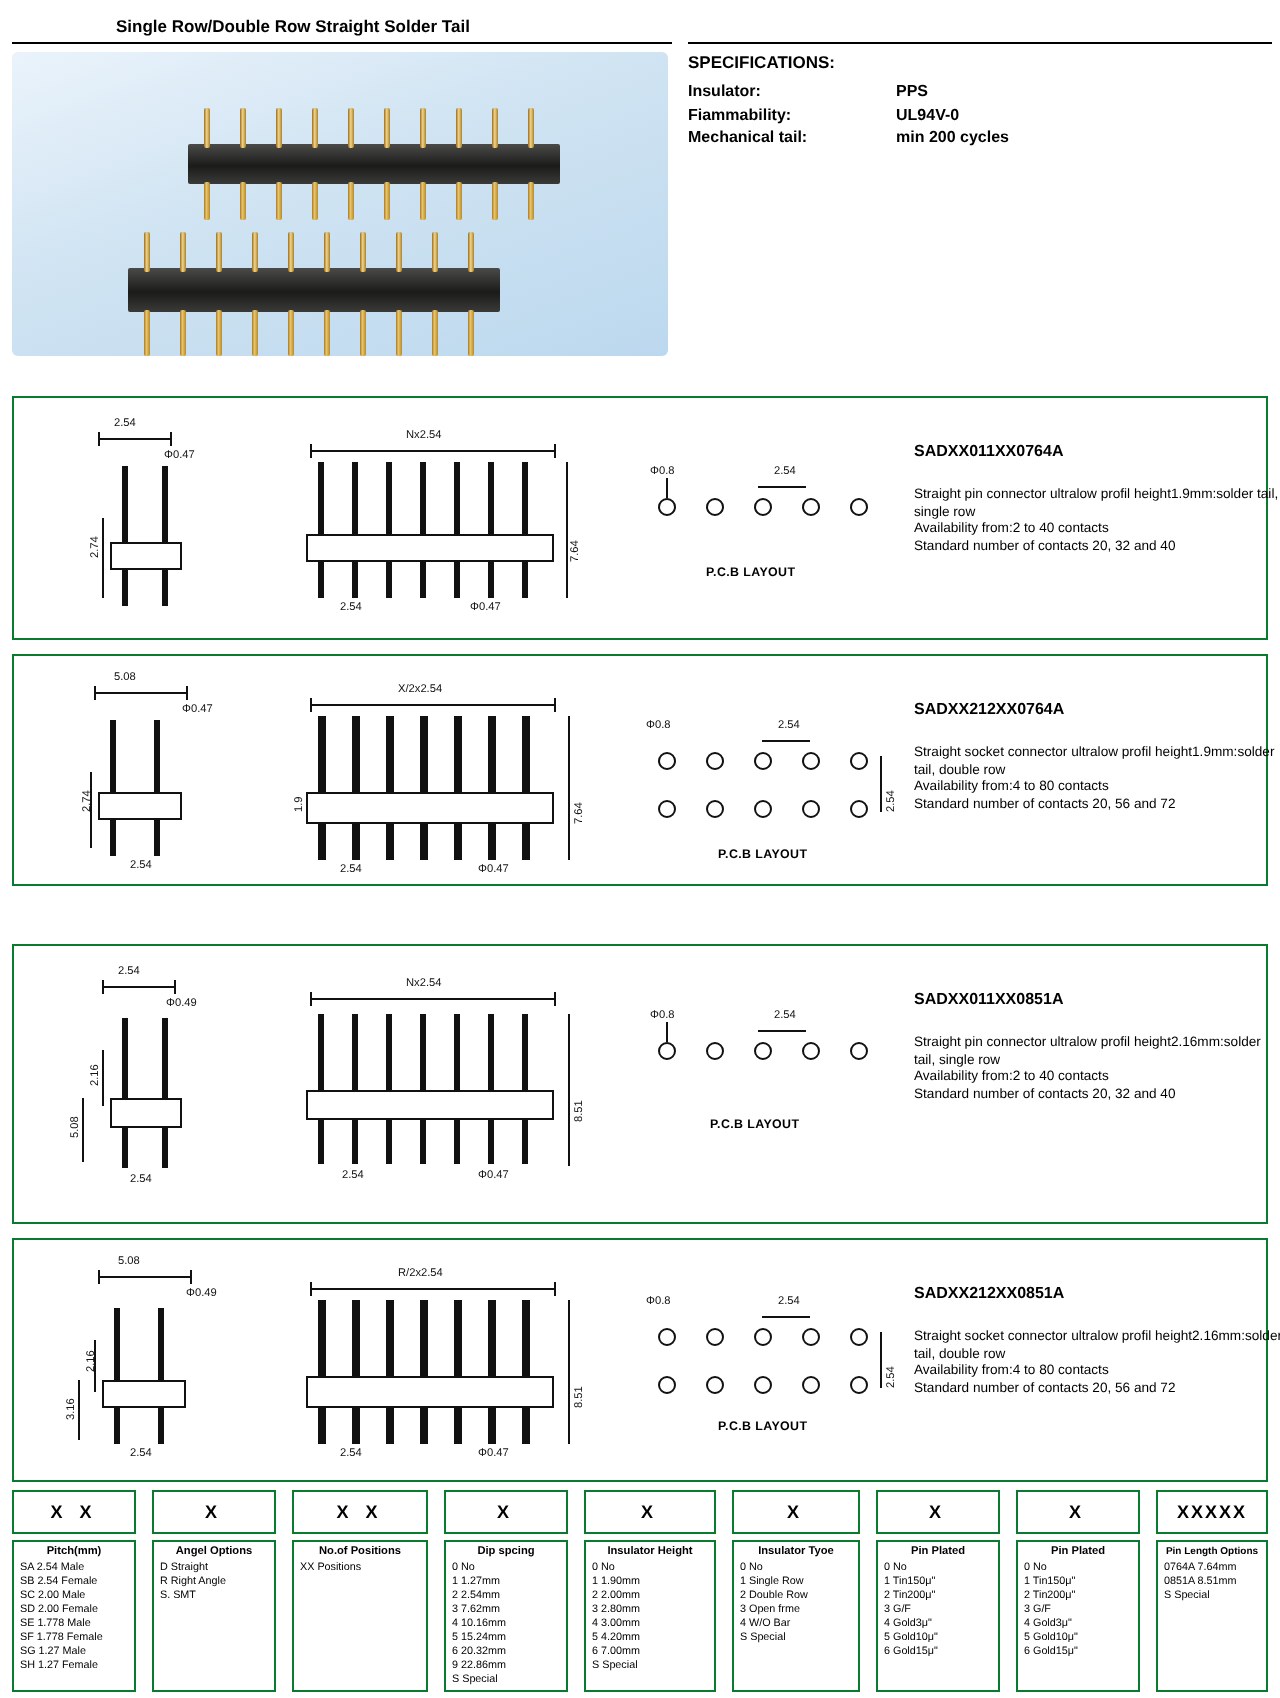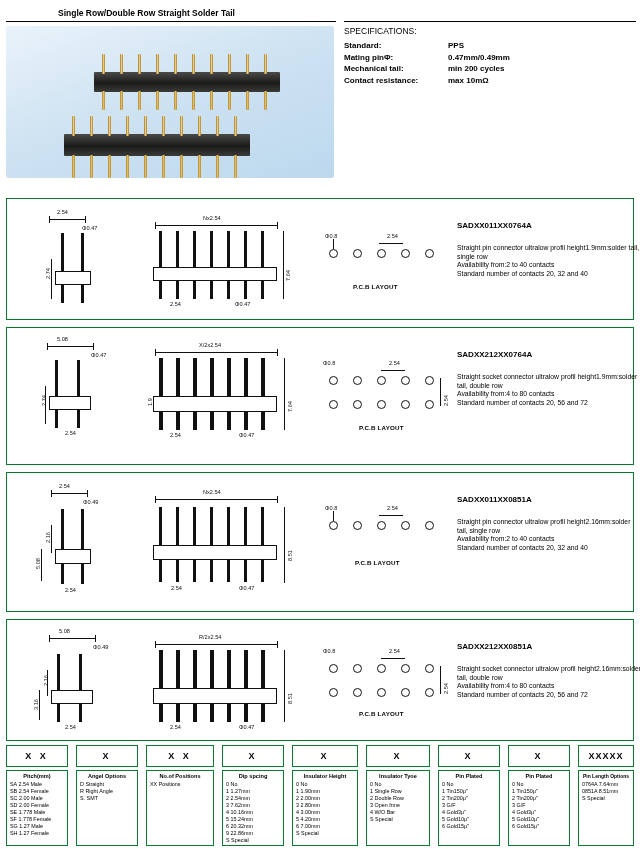--- a/index.html
+++ b/index.html
@@ -43,21 +43,21 @@
   .hdr-rule-right {
     position: absolute;
     left: 344px; top: 21px;
     width: 292px; height: 1px;
     background: #000;
   }
   .spec-title {
     position: absolute;
     left: 344px; top: 26px;
     font-size: 8.5px;
-    font-weight: normal;
+    font-weight: bold;
     text-align: right;
   }
   .spec-list {
     position: absolute;
     left: 344px; top: 40px;
     width: 290px;
   }
   .spec-row {
     display: flex;
     font-size: 8px;
@@ -188,34 +188,30 @@
 <body>
 
 <div class="header">
   <div class="hdr-left-title">Single Row/Double Row Straight  Solder Tail</div>
   <div class="hdr-rule-left"></div>
   <div class="hdr-rule-right"></div>
   <div class="spec-title">SPECIFICATIONS:</div>
 
   <div class="spec-list">
     <div class="spec-row">
-        <span class="spec-k">Standard:</span>
+        <span class="spec-k">Insulator:</span>
         <span class="spec-v">PPS</span>
       </div>
     <div class="spec-row">
-        <span class="spec-k">Mating pinΦ:</span>
-        <span class="spec-v">0.47mm/0.49mm</span>
+        <span class="spec-k">Fiammability:</span>
+        <span class="spec-v">UL94V-0</span>
       </div>
     <div class="spec-row">
         <span class="spec-k">Mechanical tail:</span>
         <span class="spec-v">min 200 cycles</span>
-      </div>
-    <div class="spec-row">
-        <span class="spec-k">Contact resistance:</span>
-        <span class="spec-v">max 10mΩ</span>
       </div>
   </div>
 
   <div class="photo">
 
     <div class="conn" style="left:88px; top:28px; width:200px; height:56px;">
       <div class="body" style="left:0; top:18px; width:186px; height:20px;"></div>
       <div class="pinrow">
         <div class="pin top" style="left:8px;  top:0px; height:20px;"></div>
         <div class="pin top" style="left:26px; top:0px; height:20px;"></div>
@@ -323,21 +319,21 @@
     <div class="lnv" style="left:326px; top:40px; height:10px;"></div>
     <div class="pcb-label" style="left:346px; top:84px;">P.C.B LAYOUT</div>
 
     <div class="pn" style="left:450px; top:22px;">SADXX011XX0764A</div>
     <div class="desc" style="left:450px; top:45px; white-space:pre-line;">Straight pin connector ultralow profil height1.9mm:solder tail, single row
 Availability from:2 to 40 contacts
 Standard number of contacts 20, 32  and 40</div>
   </div>
 </div>
 
-<div class="sec" style="top:327px; height:138px;">
+<div class="sec" style="top:327px; height:116px;">
   <div class="sec-inner">
     <div class="dim" style="left:50px; top:8px;">5.08</div>
     <div class="lnh" style="left:40px; top:18px; width:46px;"></div>
     <div class="lnv" style="left:40px; top:15px; height:7px;"></div>
     <div class="lnv" style="left:86px; top:15px; height:7px;"></div>
     <div class="dim" style="left:84px; top:24px;">Φ0.47</div>
     <div class="sidepin" style="left:48px; top:32px; width:3px; height:36px;"></div>
     <div class="sidepin" style="left:70px; top:32px; width:3px; height:36px;"></div>
     <div class="blk" style="left:42px; top:68px; width:42px; height:14px;"></div>
     <div class="sidepin" style="left:48px; top:82px; width:3px; height:18px;"></div>

